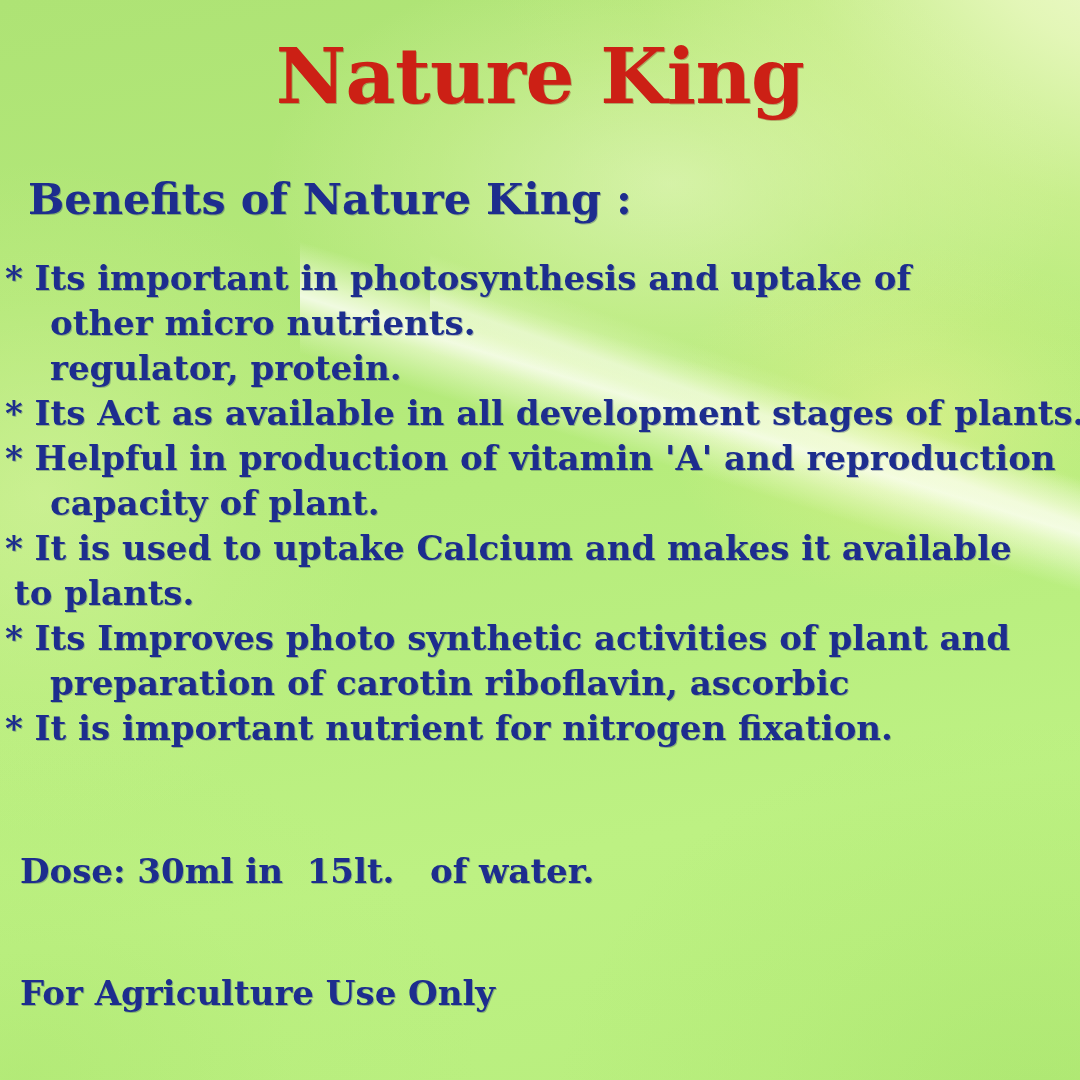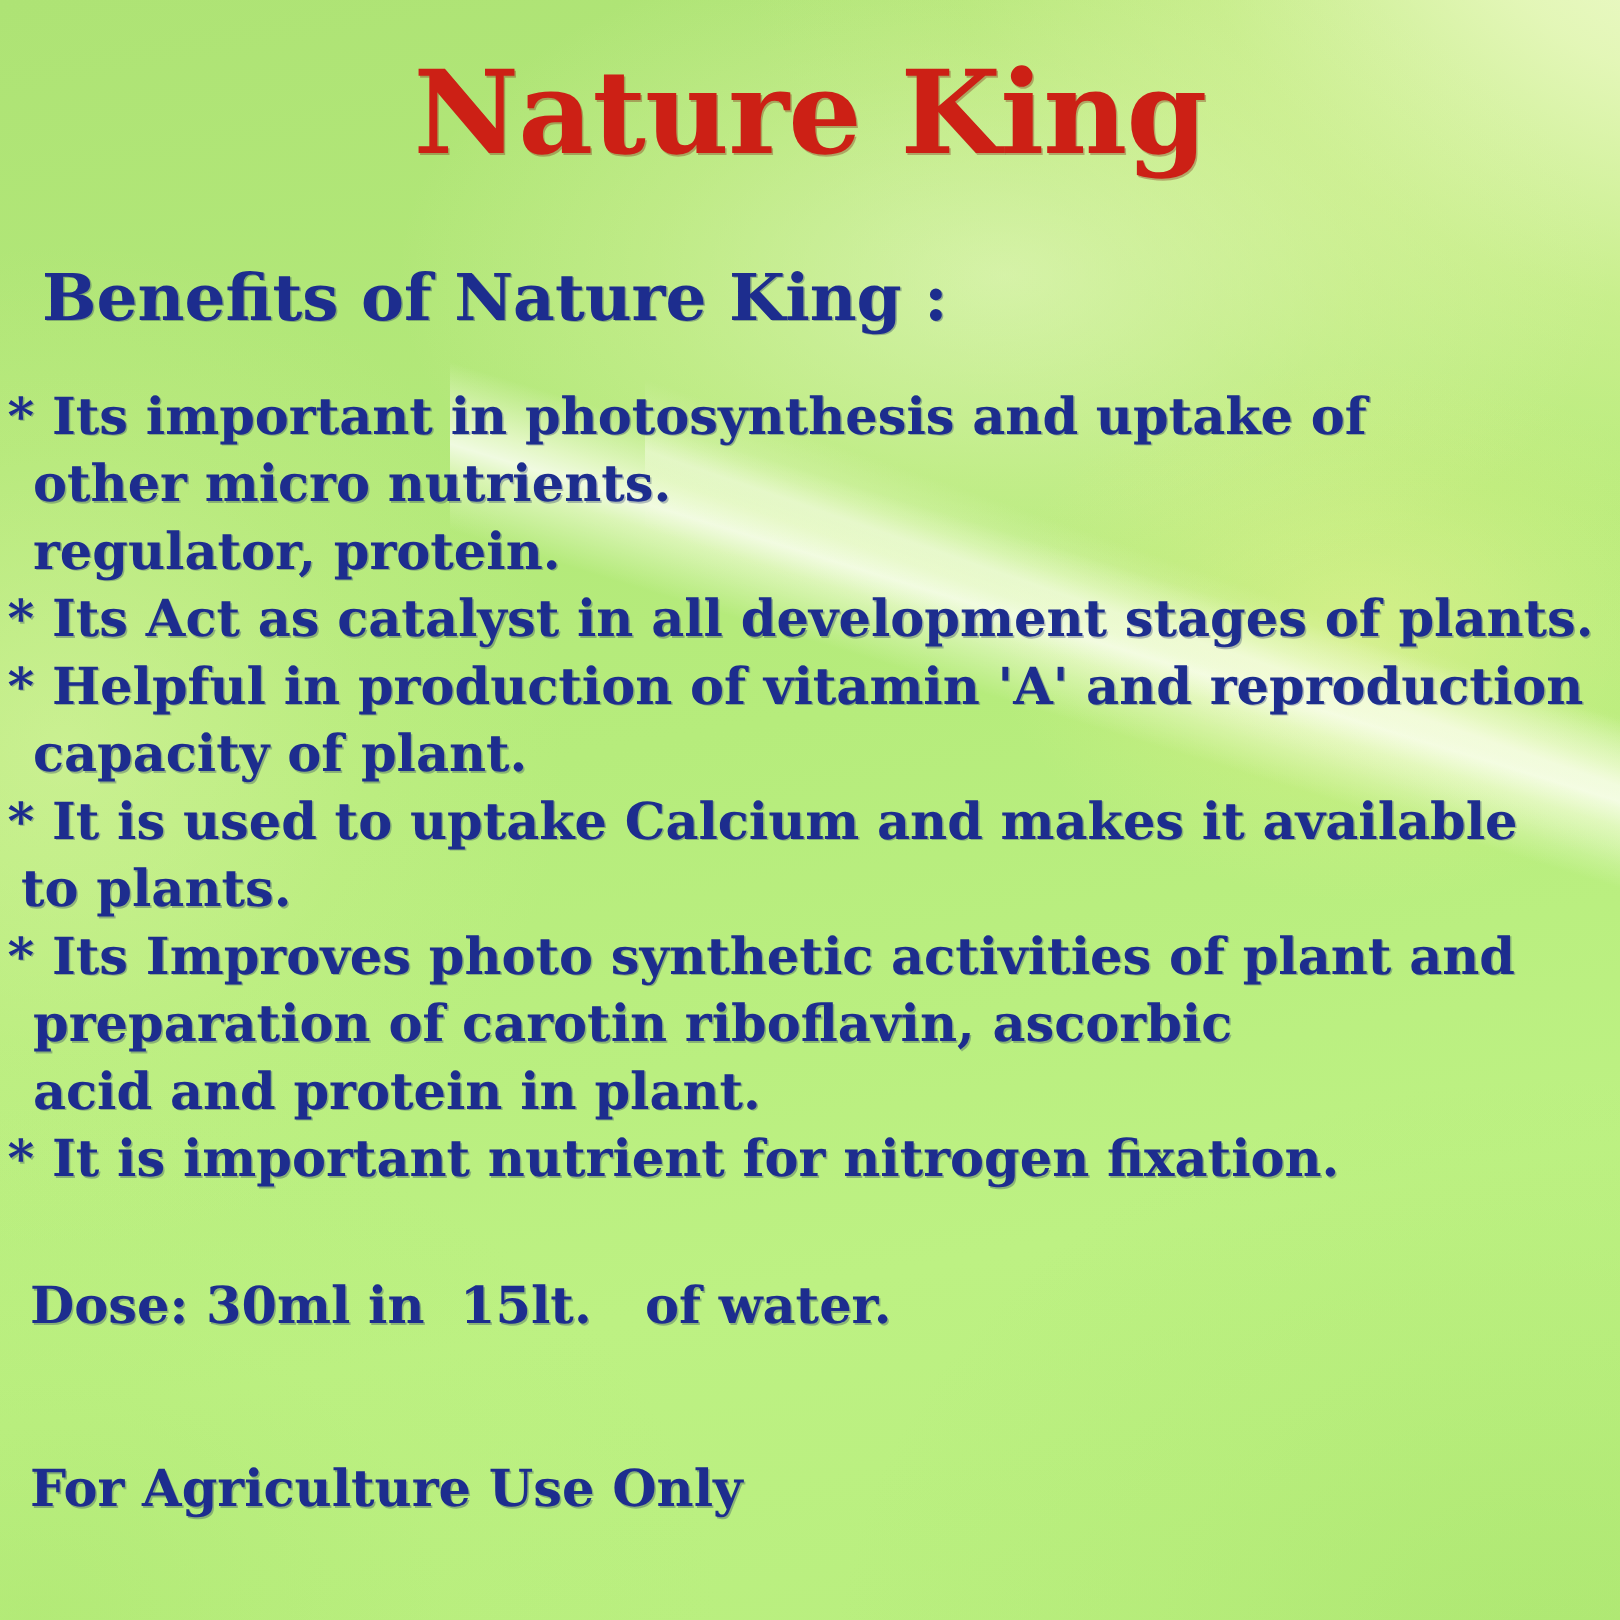--- a/index.html
+++ b/index.html
@@ -141,21 +141,21 @@
     font-weight: bold;
     font-size: 34px;
     line-height: 45px;
     text-shadow: 1px 1px 0 rgba(12, 25, 90, 0.28);
   }
   .b-line {
     display: block;
     white-space: pre;
     padding-left: 5px;
   }
-  .b-line.indent  { padding-left: 22px; }
+  .b-line.indent  { padding-left: 50px; }
   .b-line.flush   { padding-left: 14px; }
 
   .dose {
     position: absolute;
     top: 853px;
     left: 20px;
     color: #1d2d8e;
     font-family: "DejaVu Serif", "Liberation Serif", serif;
     font-weight: bold;
     font-size: 34px;
@@ -194,28 +194,27 @@
   <div class="content">
 
     <div class="product-title">Nature King</div>
 
     <div class="section-heading">Benefits of Nature King :</div>
 
     <div class="benefits">
       <span class="b-line bullet">* Its important in photosynthesis and uptake of</span>
       <span class="b-line indent">other micro nutrients.</span>
       <span class="b-line indent">regulator, protein.</span>
-      <span class="b-line bullet">* Its Act as catalyst in all development stages of plants.</span>
+      <span class="b-line bullet">* Its Act as available in all development stages of plants.</span>
       <span class="b-line bullet">* Helpful in production of vitamin 'A' and reproduction</span>
       <span class="b-line indent">capacity of plant.</span>
       <span class="b-line bullet">* It is used to uptake Calcium and makes it available</span>
       <span class="b-line flush">to plants.</span>
       <span class="b-line bullet">* Its Improves photo synthetic activities of plant and</span>
       <span class="b-line indent">preparation of carotin riboflavin, ascorbic</span>
-      <span class="b-line indent">acid and protein in plant.</span>
       <span class="b-line bullet">* It is important nutrient for nitrogen fixation.</span>
     </div>
 
     <div class="dose">Dose: 30ml in  15lt.   of water.</div>
 
     <div class="usage-note">For Agriculture Use Only</div>
 
   </div>
 </div>
 

